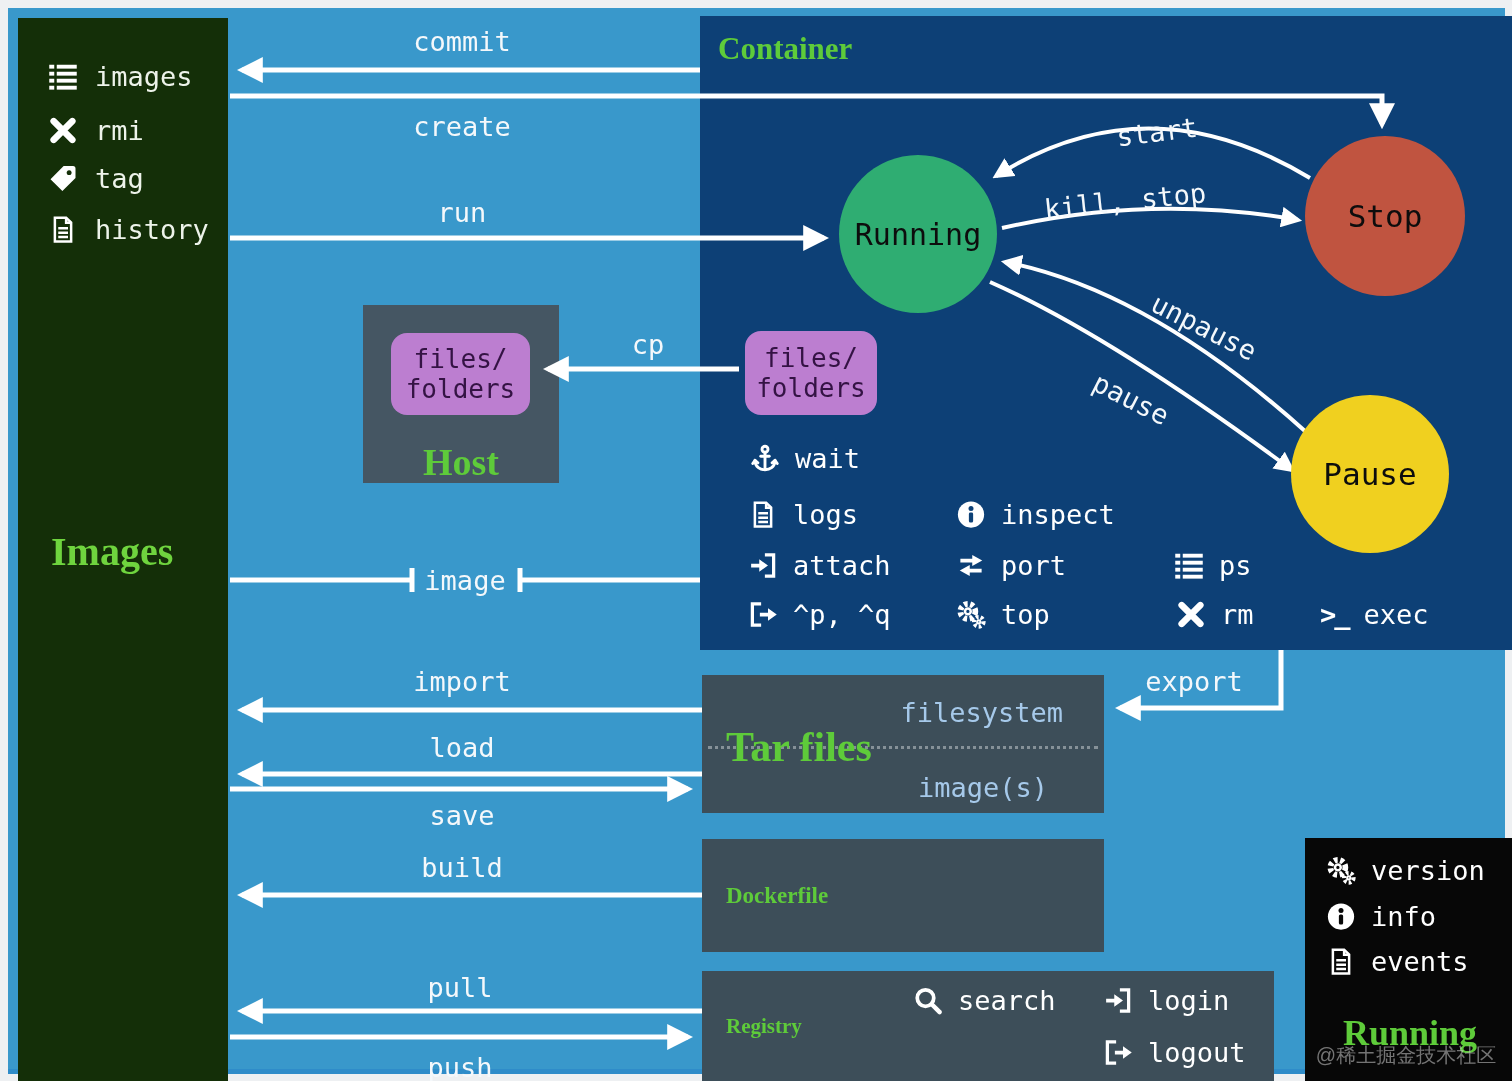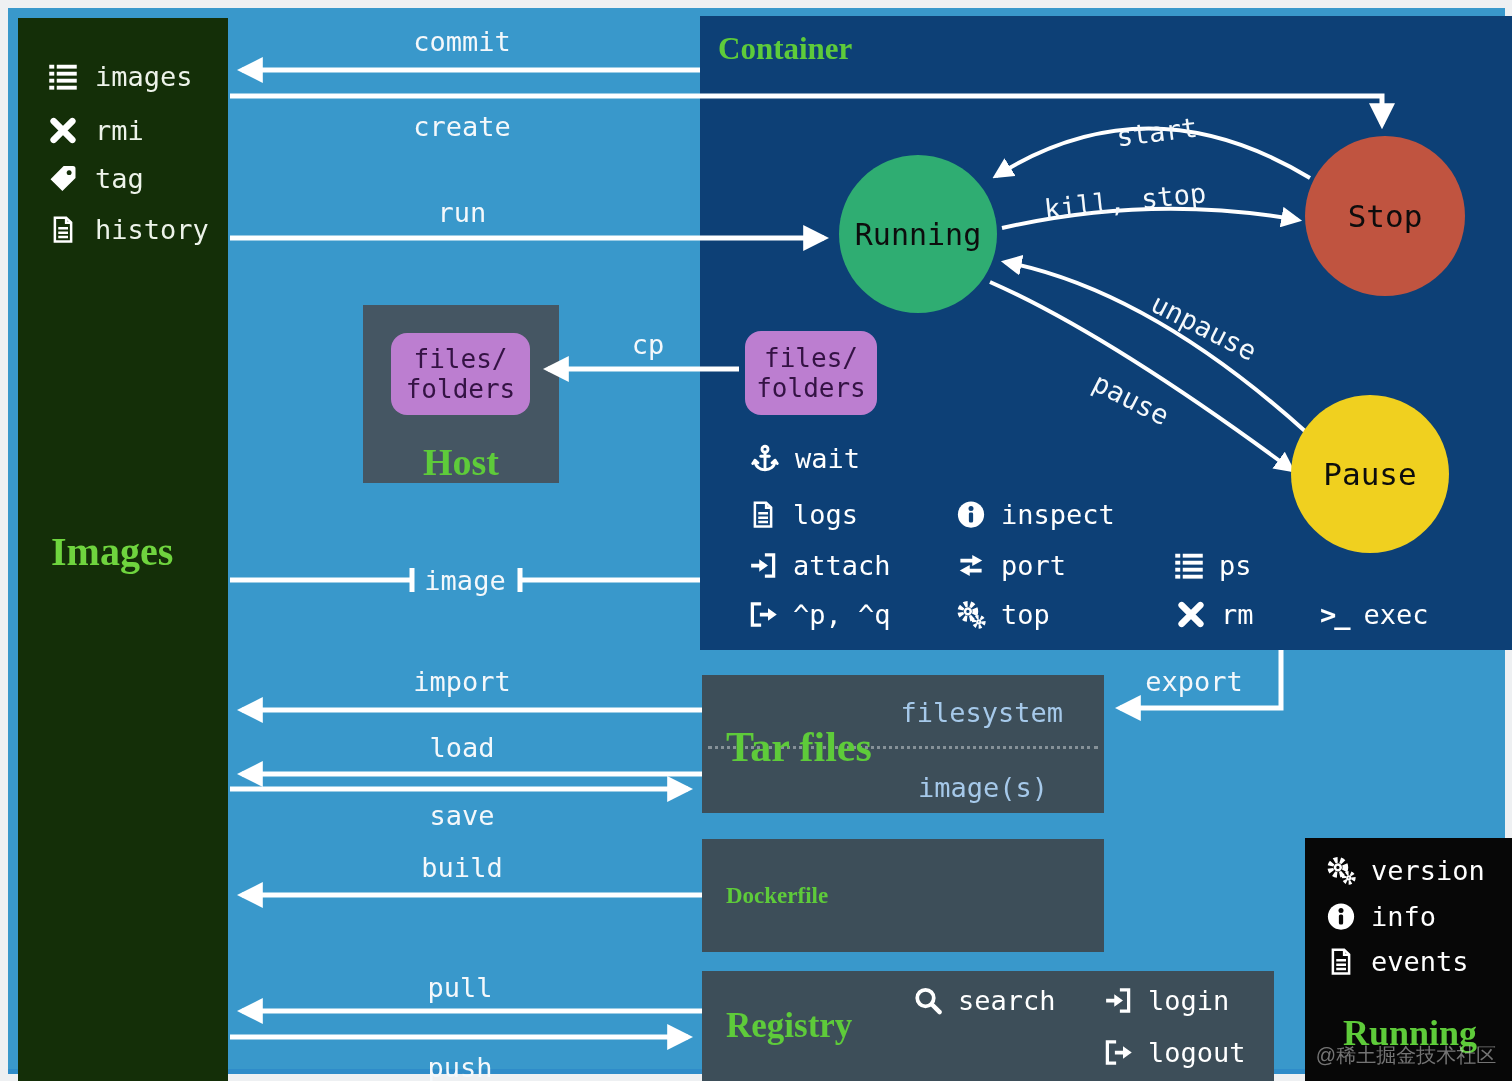--- a/index.html
+++ b/index.html
@@ -194,21 +194,21 @@
   </div>
   <div class="pbox" style="left:737px;top:323px;width:132px;height:84px">
     <span>files/</span>
     <span>folders</span>
   </div>
 
   <div class="hdr" style="left:710px;top:41px;font-size:31px">Container</div>
   <div class="hdr centered" style="left:453px;top:454px;font-size:38px">Host</div>
   <div class="hdr" style="left:718px;top:739px;font-size:42px">Tar files</div>
   <div class="hdr" style="left:718px;top:888px;font-size:23px">Dockerfile</div>
-  <div class="hdr" style="left:718px;top:1018px;font-size:35px">Registry</div>
+  <div class="hdr" style="left:718px;top:1018px;font-size:21px">Registry</div>
   <div class="hdr centered" style="left:1402px;top:1025px;font-size:36px">Running</div>
   <div class="watermark" style="left:1398px;top:1047px">@稀土掘金技术社区</div>
 
   <div class="tar-sub" style="right:442px;top:704px">filesystem</div>
   <div class="tar-sub" style="right:457px;top:779px">image(s)</div>
 
   <div class="lbl" style="left:454px;top:33px">commit</div>
   <div class="lbl" style="left:454px;top:118px">create</div>
   <div class="lbl" style="left:454px;top:204px">run</div>
   <div class="lbl" style="left:640px;top:336px">cp</div>

